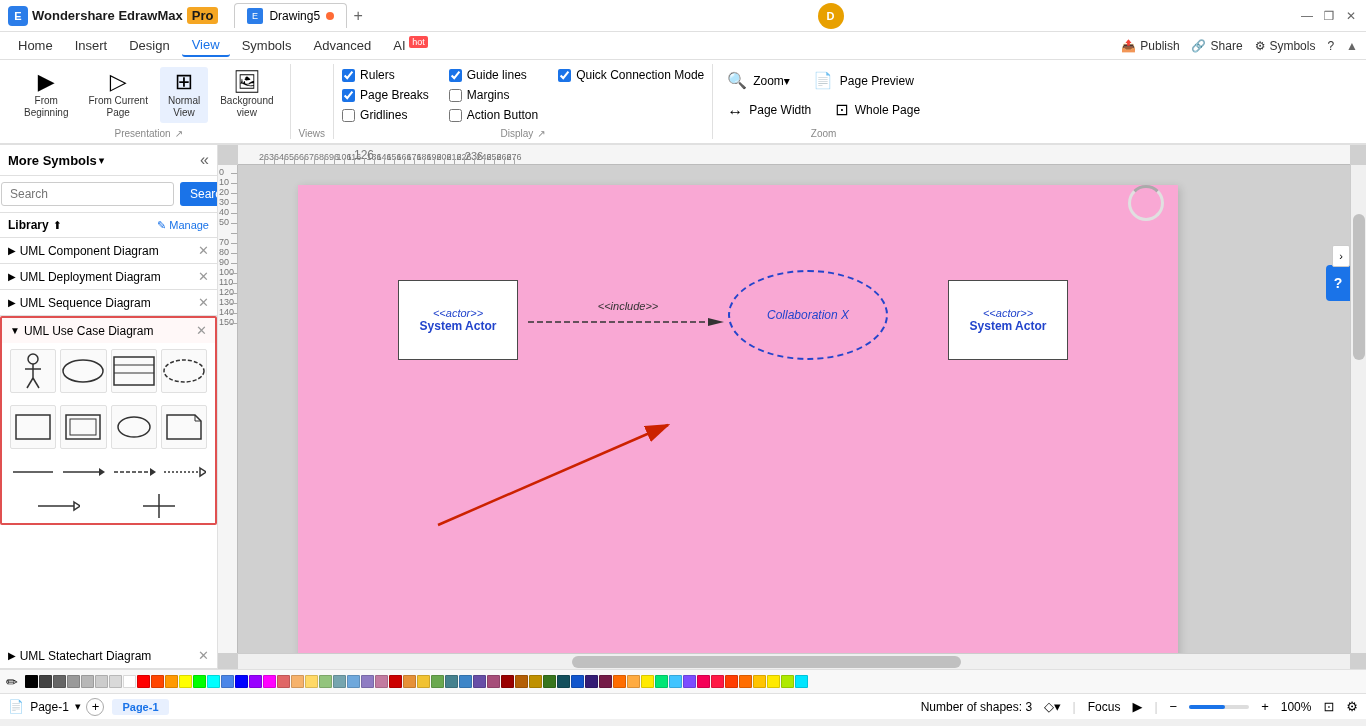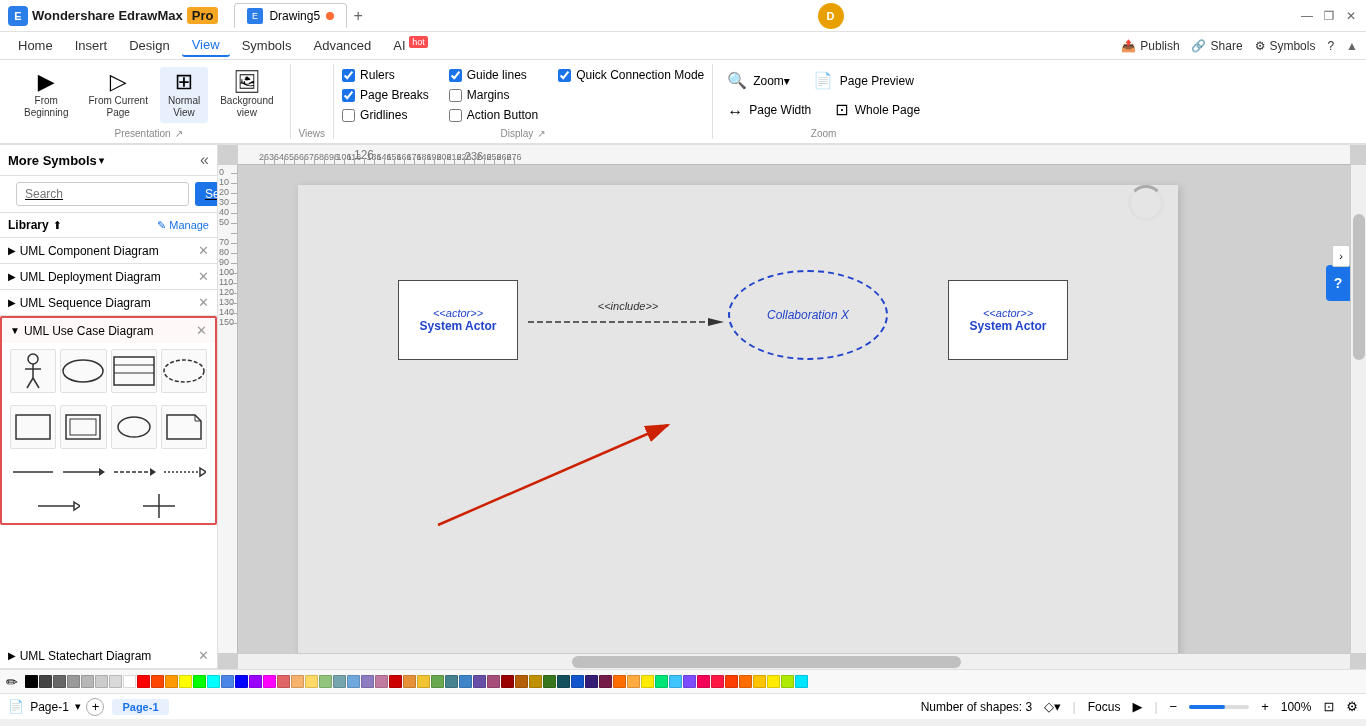--- a/index.html
+++ b/index.html
@@ -38,42 +38,42 @@
     .ribbon-checkbox { display: flex; align-items: center; gap: 5px; cursor: pointer; font-size: 12px; }
     .ribbon-checkbox input[type=checkbox] { width: 13px; height: 13px; accent-color: #1a73e8; }
     .zoom-btn { display: flex; align-items: center; gap: 6px; cursor: pointer; font-size: 12px; padding: 3px 6px; border-radius: 3px; }
 
     
     #main { display: flex; height: calc(726px - 32px - 28px - 90px - 26px); }
 
     
     #left-panel { width: 218px; background: #fff; border-right: 1px solid #e0e0e0; display: flex; flex-direction: column; overflow: hidden; }
     #left-panel-header { display: flex; align-items: center; padding: 6px 8px; border-bottom: 1px solid #e0e0e0; }
-    #search-area { padding: 6px 16px; display: flex; gap: 6px; border-bottom: 1px solid #e0e0e0; text-decoration: underline; }
+    #search-area { padding: 6px 1px; display: flex; gap: 6px; border-bottom: 1px solid #e0e0e0; }
     #search-area input { flex: 1; border: 1px solid #ccc; border-radius: 3px; padding: 4px 8px; font-size: 12px; }
     #search-area .search-btn { background: #1a73e8; color: #fff; border: none; border-radius: 3px; padding: 4px 10px; cursor: pointer; font-size: 12px; }
     #library-header { display: flex; align-items: center; padding: 5px 8px; border-bottom: 1px solid #e0e0e0; }
     #library-header .manage-link { margin-left: auto; font-size: 11px; color: #1a73e8; cursor: pointer; display: flex; align-items: center; gap: 3px; }
     .diagram-section { border-bottom: 1px solid #e0e0e0; }
     .diagram-header { display: flex; align-items: center; padding: 5px 8px; cursor: pointer; }
     .diagram-header .arrow { font-size: 10px; margin-right: 4px; }
     .diagram-header .name { font-size: 12px; flex: 1; }
     .diagram-header .close-btn { font-size: 13px; color: #999; cursor: pointer; }
     .diagram-section.expanded { border: 2px solid #e05050; border-radius: 2px; }
     .diagram-section.expanded .diagram-header { background: #fff8f8; }
     .shapes-grid { display: grid; grid-template-columns: repeat(4, 1fr); gap: 4px; padding: 6px 8px; }
     .shape-item { border: 1px solid #e0e0e0; border-radius: 2px; background: #fafafa; height: 44px; display: flex; align-items: center; justify-content: center; cursor: pointer; overflow: hidden; }
     .shape-row { display: flex; gap: 4px; padding: 2px 8px; }
     .shape-line { flex: 1; height: 30px; display: flex; align-items: center; justify-content: center; cursor: pointer; border: 1px solid transparent; }
 
     
     #canvas-area { flex: 1; background: #e8e8e8; position: relative; overflow: hidden; }
     #ruler-h { position: absolute; top: 0; left: 20px; right: 16px; height: 20px; background: #f5f5f5; border-bottom: 1px solid #ccc; display: flex; align-items: flex-end; overflow: hidden; }
     #ruler-v { position: absolute; top: 20px; left: 0; width: 20px; bottom: 16px; background: #f5f5f5; border-right: 1px solid #ccc; display: flex; flex-direction: column; overflow: hidden; }
-    .canvas-white { position: absolute; top: 20px; left: 60px; width: 900px; height: 580px; background: #e5e5e5; box-shadow: 2px 2px 8px rgba(0,0,0,0.15); }
+    .canvas-white { position: absolute; top: 20px; left: 60px; width: 900px; height: 580px; background: #f9a8d4; box-shadow: 2px 2px 8px rgba(0,0,0,0.15); }
 
     
     .actor-box { position: absolute; border: 1.5px solid #4a4a4a; background: #fff; display: flex; flex-direction: column; align-items: center; justify-content: center; font-size: 12px; color: #2244cc; }
     .actor-box .stereotype { font-style: italic; font-size: 11px; }
     .actor-box .name { font-weight: 600; }
     .collab-ellipse { position: absolute; border: 2px dashed #2244cc; border-radius: 50%; display: flex; align-items: center; justify-content: center; font-size: 12px; color: #2244cc; font-style: italic; }
     .drag-label { position: absolute; color: #cc2200; font-size: 22px; font-weight: 700; line-height: 1.2; }
     .include-label { position: absolute; font-size: 11px; color: #444; font-style: italic; }
     #right-question { position: absolute; right: 0; top: 200px; width: 24px; height: 40px; background: #1a73e8; color: #fff; display: flex; align-items: center; justify-content: center; font-size: 14px; font-weight: bold; cursor: pointer; border-radius: 4px 0 0 4px; }
     .scroll-thumb-h { position: absolute; top: 2px; height: 12px; background: #c0c0c0; border-radius: 6px; }

